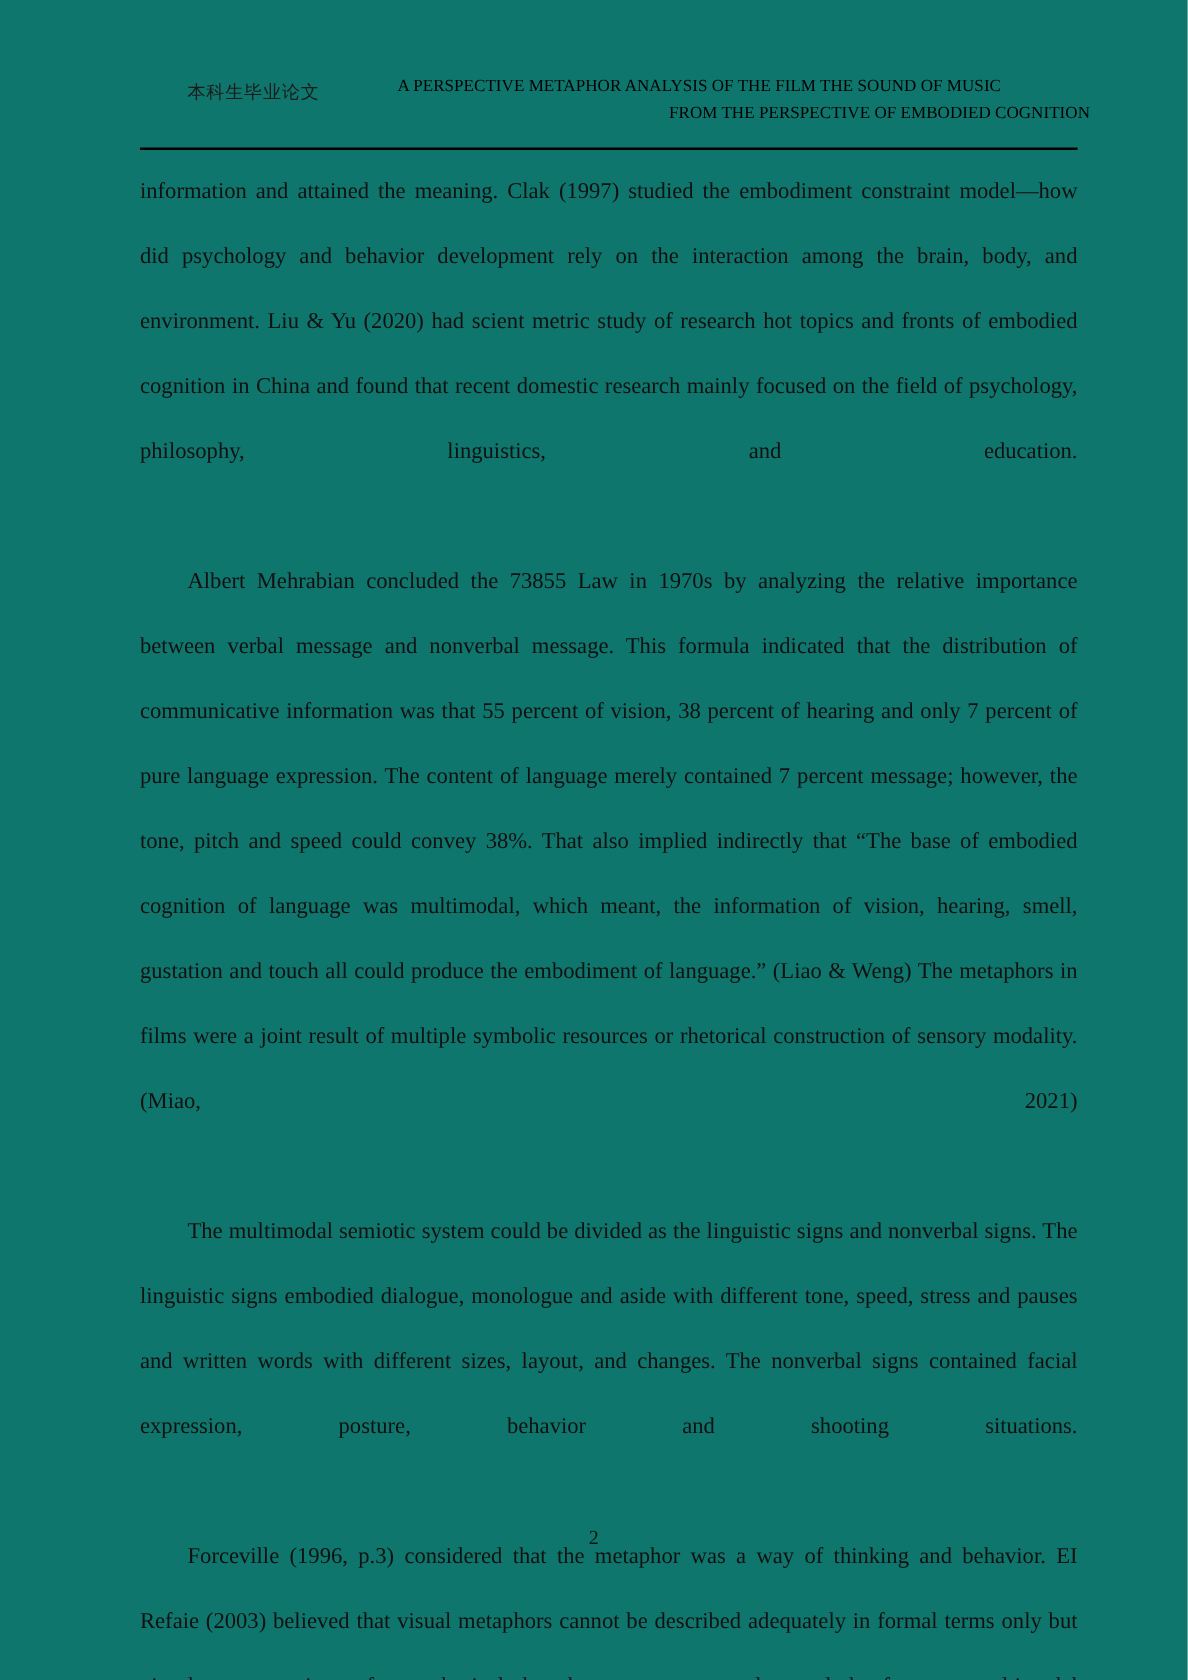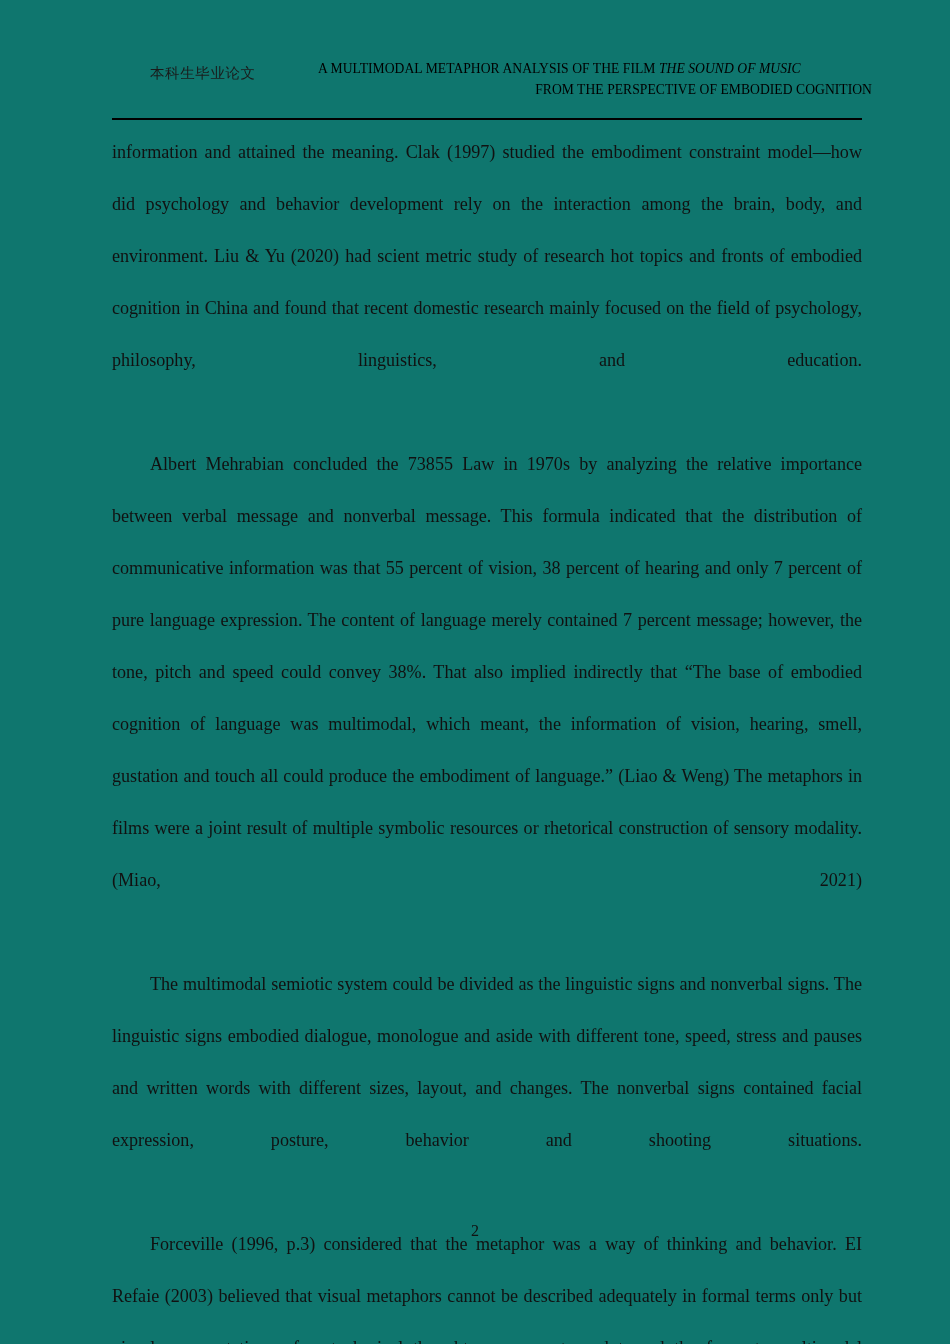--- a/index.html
+++ b/index.html
@@ -51,21 +51,21 @@
     top: 0px;
     width: 560px;
     text-align: center;
     font-size: 13.6px;
     line-height: 21px;
     letter-spacing: 0.05px;
     color: #000000;
   }
   .header-en .line1 { display: block; white-space: nowrap; text-align: left; margin-left: 6px;}
   .header-en .line2 { display: block; white-space: nowrap; text-align: right; }
-  .film-title { font-style: italic; }
+  .film-title { }
 
   .header-rule {
     position: absolute;
     left: 112px;
     top: 118px;
     width: 750px;
     height: 0;
     border-top: 2.4px solid #000000;
   }
 
@@ -111,21 +111,21 @@
   }
 </style>
 </head>
 <body>
 
 <div class="page">
 
   <div class="header">
     <div class="header-cn">本科生毕业论文</div>
     <div class="header-en">
-      <span class="line1"><span>A MULTIMODAL METAPHOR ANALYSIS OF THE FILM </span><span class="film-title">THE SOUND OF  MUSIC</span></span>
+      <span class="line1"><span>A PERSPECTIVE METAPHOR ANALYSIS OF THE FILM </span><span class="film-title">THE SOUND OF  MUSIC</span></span>
       <span class="line2">FROM THE PERSPECTIVE OF EMBODIED COGNITION</span>
     </div>
   </div>
 
   <div class="header-rule"></div>
 
   <div class="body-col">
     <p class="para no-indent">information and attained the meaning. Clak (1997) studied the embodiment constraint model—how did psychology and behavior development rely on the interaction among the brain, body, and environment. Liu &amp; Yu (2020) had scient metric study of research hot topics and fronts of embodied cognition in China and found that recent domestic research mainly focused on the field of psychology, philosophy, linguistics, and education.</p>
     <p class="para">Albert Mehrabian concluded the 73855 Law in 1970s by analyzing the relative importance between verbal message and nonverbal message. This formula indicated that the distribution of communicative information was that 55 percent of vision, 38 percent of hearing and only 7 percent of pure language expression. The content of language merely contained 7 percent message; however, the tone, pitch and speed could convey 38%. That also implied indirectly that “The base of embodied cognition of language was multimodal, which meant, the information of vision, hearing, smell, gustation and touch all could produce the embodiment of language.” (Liao &amp; Weng) The metaphors in films were a joint result of multiple symbolic resources or rhetorical construction of sensory modality. (Miao, 2021)</p>
     <p class="para">The multimodal semiotic system could be divided as the linguistic signs and nonverbal signs. The linguistic signs embodied dialogue, monologue and aside with different tone, speed, stress and pauses and written words with different sizes, layout, and changes. The nonverbal signs contained facial expression, posture, behavior and shooting situations.</p>

